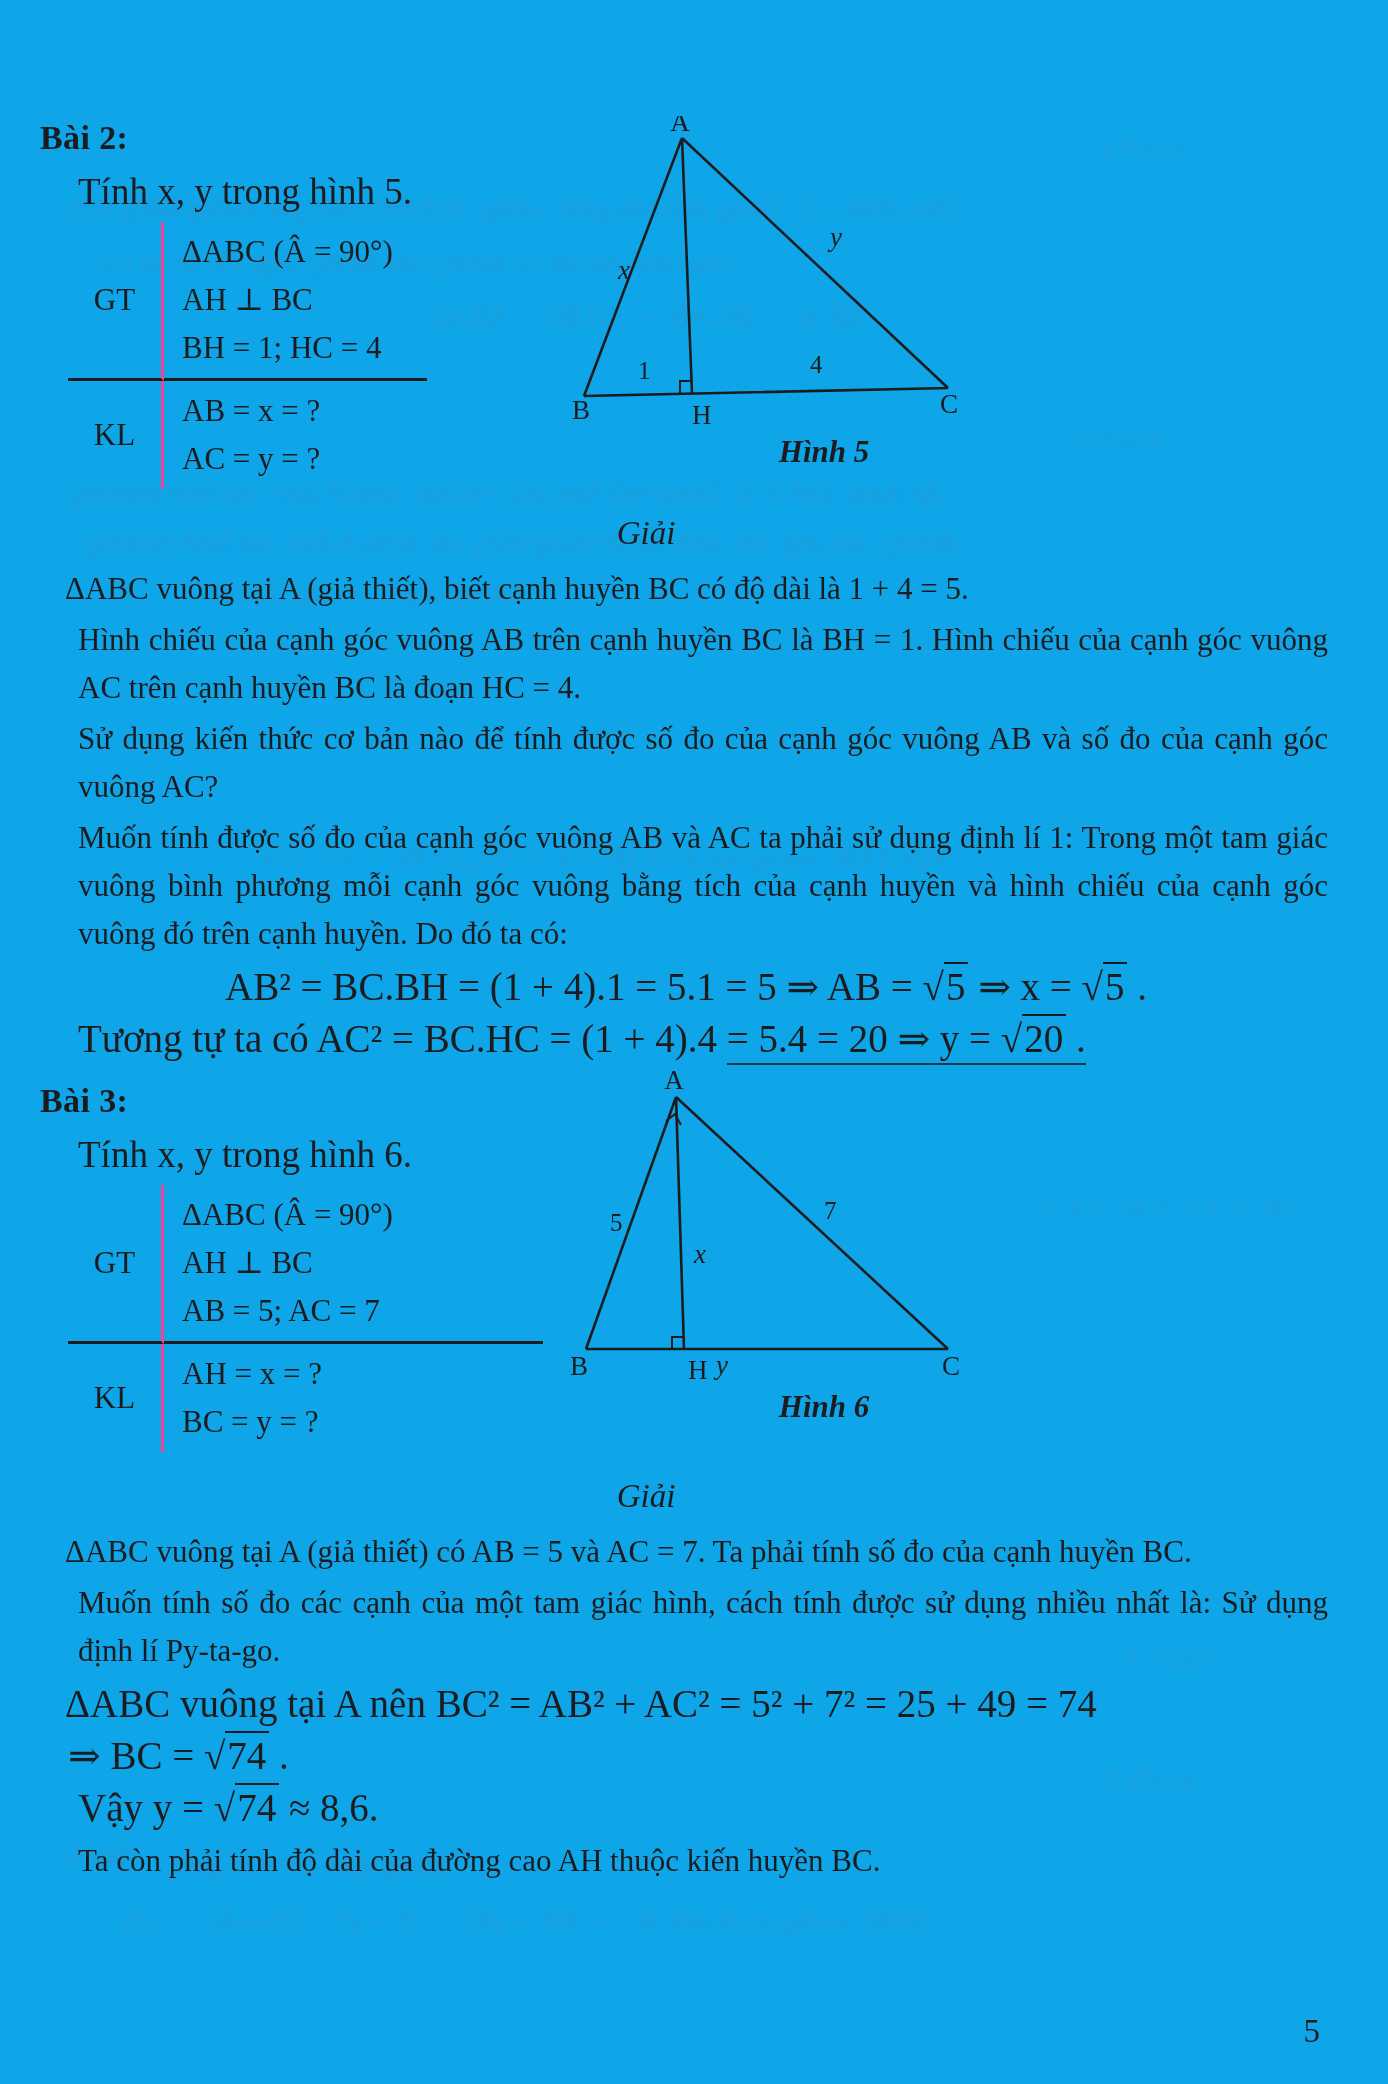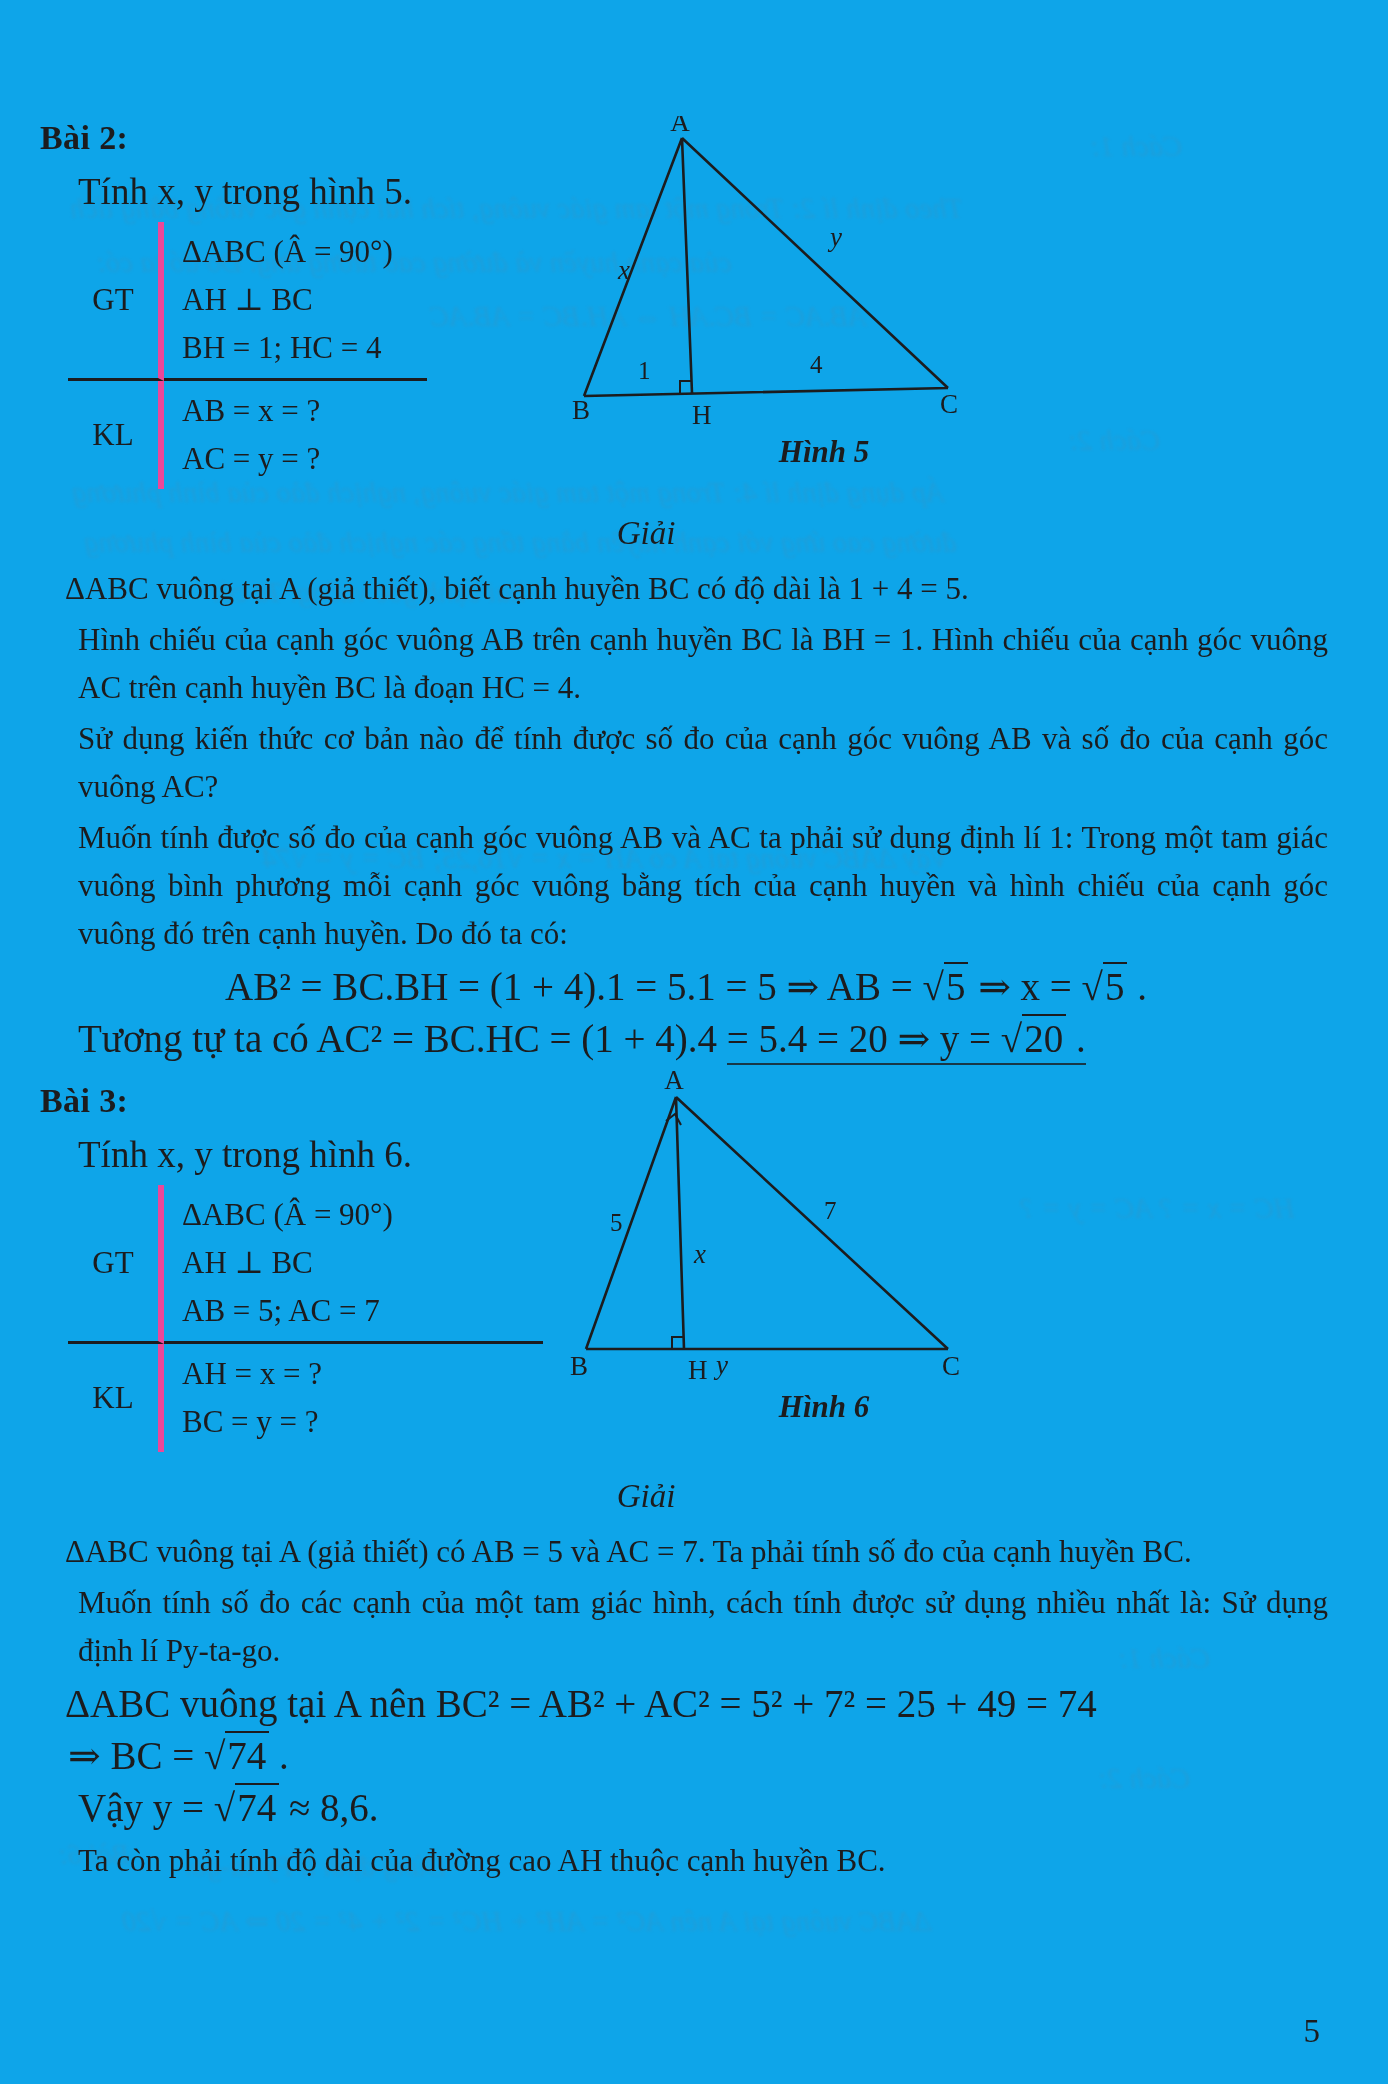--- a/index.html
+++ b/index.html
@@ -28,21 +28,21 @@
 
   .content { position:relative; z-index:1; }
   section.problem { position:relative; }
   section.problem + section.problem { margin-top:16px; }
 
   .prob-heading { font-size:34px; font-weight:700; letter-spacing:.4px; line-height:40px; }
   .task-line { font-size:37px; line-height:48px; margin:10px 20px 6px 38px; }
 
   
   .gtkl { display:grid; grid-template-columns:96px max-content; margin-left:28px; font-size:31px; width:-moz-fit-content; width:fit-content; }
-  .gtkl .lbl { display:flex; align-items:center; justify-content:center; border-right:6px solid #ec4899; }
+  .gtkl .lbl { display:flex; align-items:center; justify-content:center; border-right:3px solid #ec4899; }
   .gtkl .cell-body { padding:6px 34px 6px 18px; }
   .gtkl.wide .cell-body { padding-right:150px; }
   .gtkl .cell-body div { line-height:48px; white-space:nowrap; }
   .gtkl .top { border-bottom:3px solid #1c1c1e; }
 
   .giai { text-align:center; margin:22px 96px 10px 0; font-size:33px; font-weight:400; font-style:italic; line-height:44px; }
 
   .para { font-size:31px; line-height:48px; text-align:justify; margin:3px 20px 3px 38px; }
   .para.tight { margin-left:25px; }
 
@@ -180,19 +180,19 @@
 
       <div class="giai">Giải</div>
 
       <p class="para tight">ΔABC vuông tại A (giả thiết) có AB = 5 và AC = 7. Ta phải tính số đo của cạnh huyền BC.</p>
       <p class="para">Muốn tính số đo các cạnh của một tam giác hình, cách tính được sử dụng nhiều nhất là: Sử dụng định lí Py-ta-go.</p>
 
       <div class="formula f-left2">ΔABC vuông tại A nên BC² = AB² + AC² = 5² + 7² = 25 + 49 = 74</div>
       <div class="formula f-left3">⇒ BC = √<span class="vinc">74</span> .</div>
       <div class="formula f-left">Vậy y = √<span class="vinc">74</span> ≈ 8,6.</div>
 
-      <p class="para">Ta còn phải tính độ dài của đường cao AH thuộc cạnh huyền BC.</p>
+      <p class="para">Ta còn phải tính độ dài của đường cao AH thuộc kiến huyền BC.</p>
     </section>
 
   </div>
 
   <div class="page-number">5</div>
 </div>
 
 </body></html>

